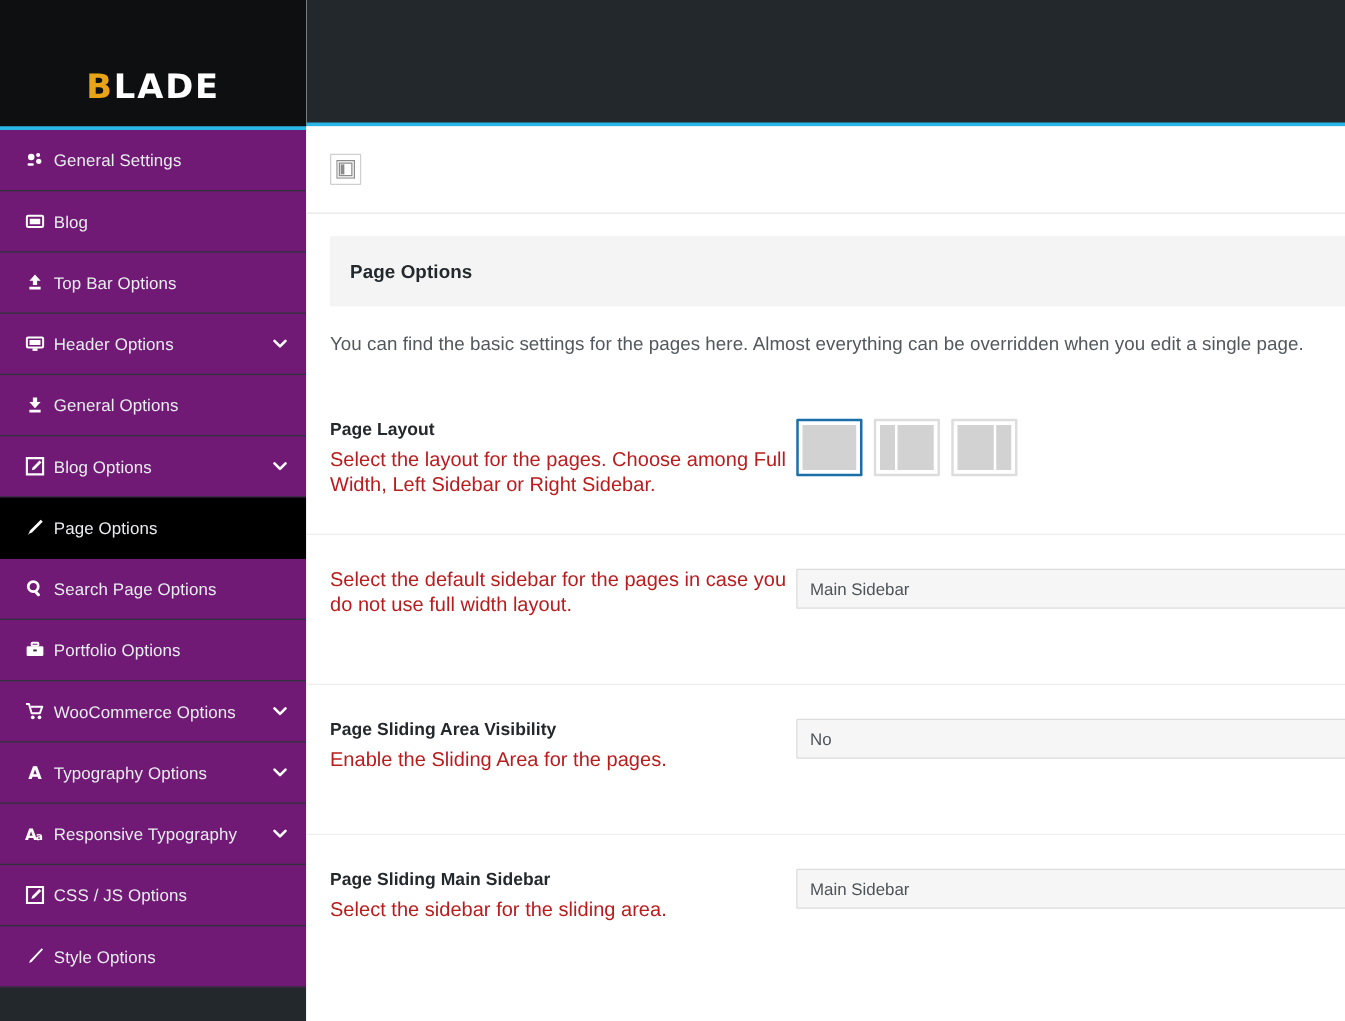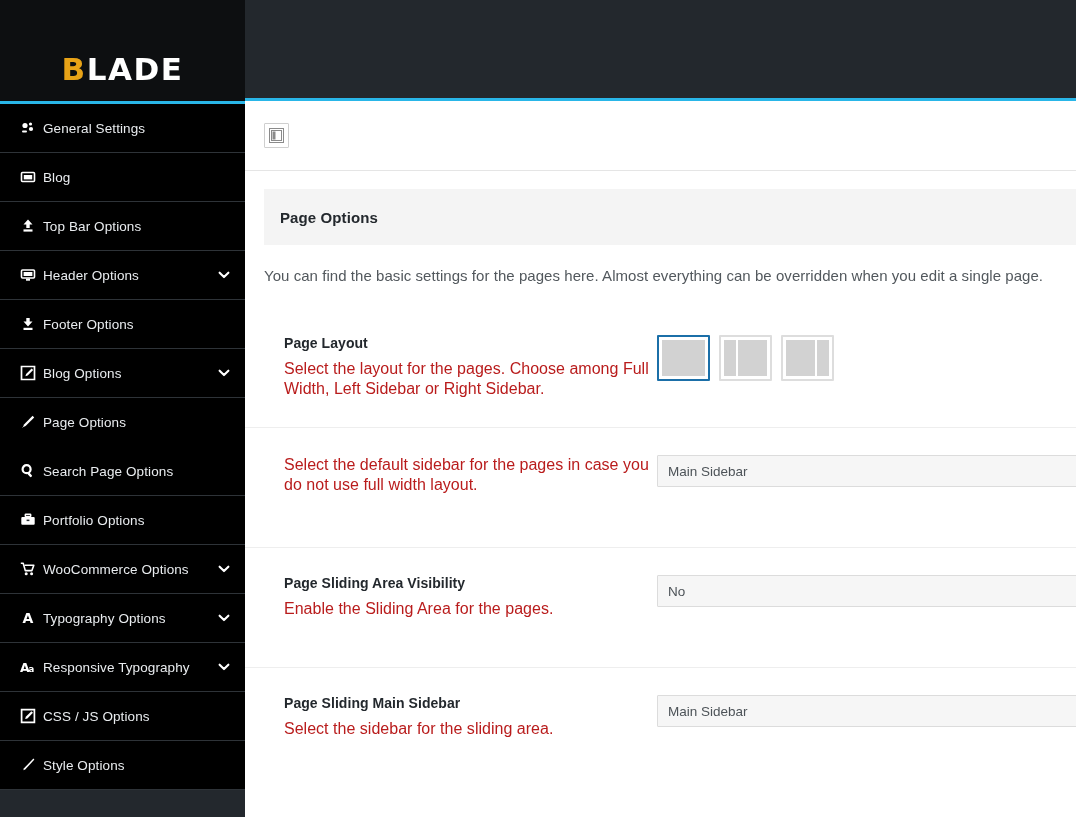--- a/index.html
+++ b/index.html
@@ -34,38 +34,38 @@
     height: 104px;
     background: #0d0f11;
     display: flex;
     align-items: center;
     justify-content: center;
     position: relative;
   }
 
   .brand-logo {
     font-family: "DejaVu Sans", sans-serif;
-    font-size: 31px;
+    font-size: 27px;
     font-weight: 700;
     letter-spacing: 1.5px;
     line-height: 1;
     user-select: none;
     margin-top: 34px;
   }
   .brand-logo .b { color: #e8a317; }
   .brand-logo .rest { color: #ffffff; }
 
   .brand-underline {
     position: absolute;
     left: 0; right: 0; bottom: 0;
     height: 3px;
     background: #29b6e8;
   }
 
-  .nav { background: #000000; }
+  .nav { background: #701a75; }
 
   .nav-item {
     position: relative;
     display: flex;
     align-items: center;
     height: 49px;
     padding: 0 14px 0 13px;
     border-bottom: 1px solid #2e3338;
     cursor: pointer;
     color: #e3e6e8;
@@ -174,21 +174,20 @@
     border-bottom: 1px solid #eeeeee;
     min-height: 120px;
   }
   .field-row.no-border { border-bottom: none; }
 
   .field-left {
     width: 373px;
     min-width: 373px;
     padding-right: 8px;
     padding-top: 2px;
-    margin-left: 20px;
   }
 
   .field-title {
     font-size: 14px;
     font-weight: 700;
     color: #23282d;
     margin-bottom: 8px;
     letter-spacing: 0.05px;
   }
 
@@ -303,21 +302,21 @@
             </svg>
           </span>
         </div>
         <div class="nav-item">
           <span class="nav-icon">
             <svg width="16" height="16" viewBox="0 0 16 16" fill="#ffffff" aria-hidden="true">
               <path d="M8 10.5 L12.5 5.5 L9.7 5.5 L9.7 2 L6.3 2 L6.3 5.5 L3.5 5.5 Z"></path>
               <rect x="3.5" y="11.8" width="9" height="2.2"></rect>
             </svg>
           </span>
-          <span class="nav-label">Footer Options</span>
+          <span class="nav-label">General Options</span>
         </div>
         <div class="nav-item">
           <span class="nav-icon">
             <svg width="16" height="16" viewBox="0 0 16 16" fill="#ffffff" aria-hidden="true">
               <path d="M1.5 1.5 h13 v13 h-13 z" fill="none" stroke="#ffffff" stroke-width="1.7"></path>
               <path d="M11.6 3.4 L6.1 8.9 L5.4 11.2 L7.7 10.5 L13.2 5 Z" fill="#ffffff"></path>
             </svg>
           </span>
           <span class="nav-label">Blog Options</span>
           <span class="nav-chevron">

